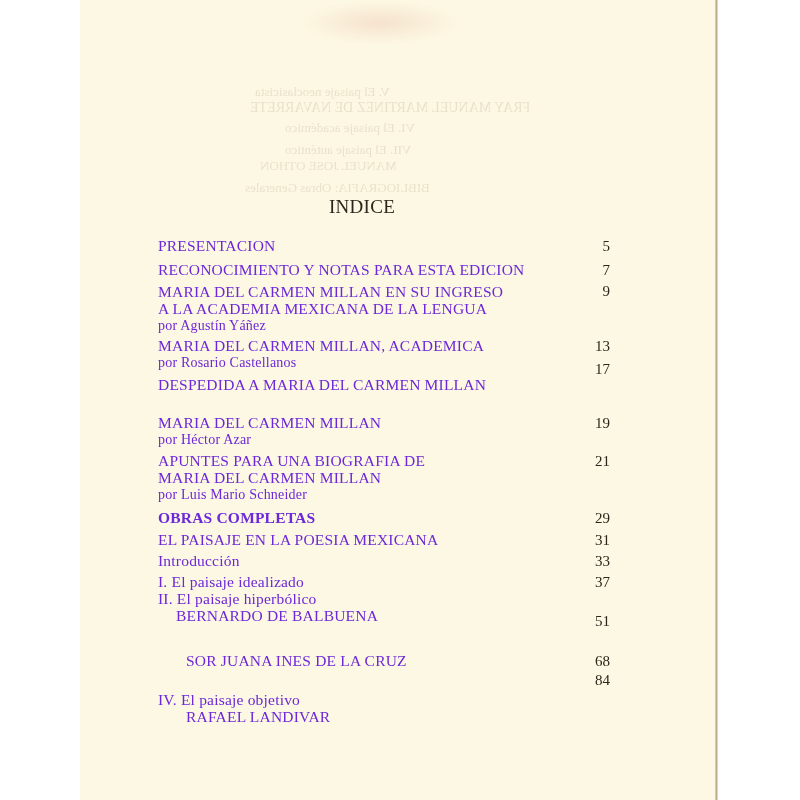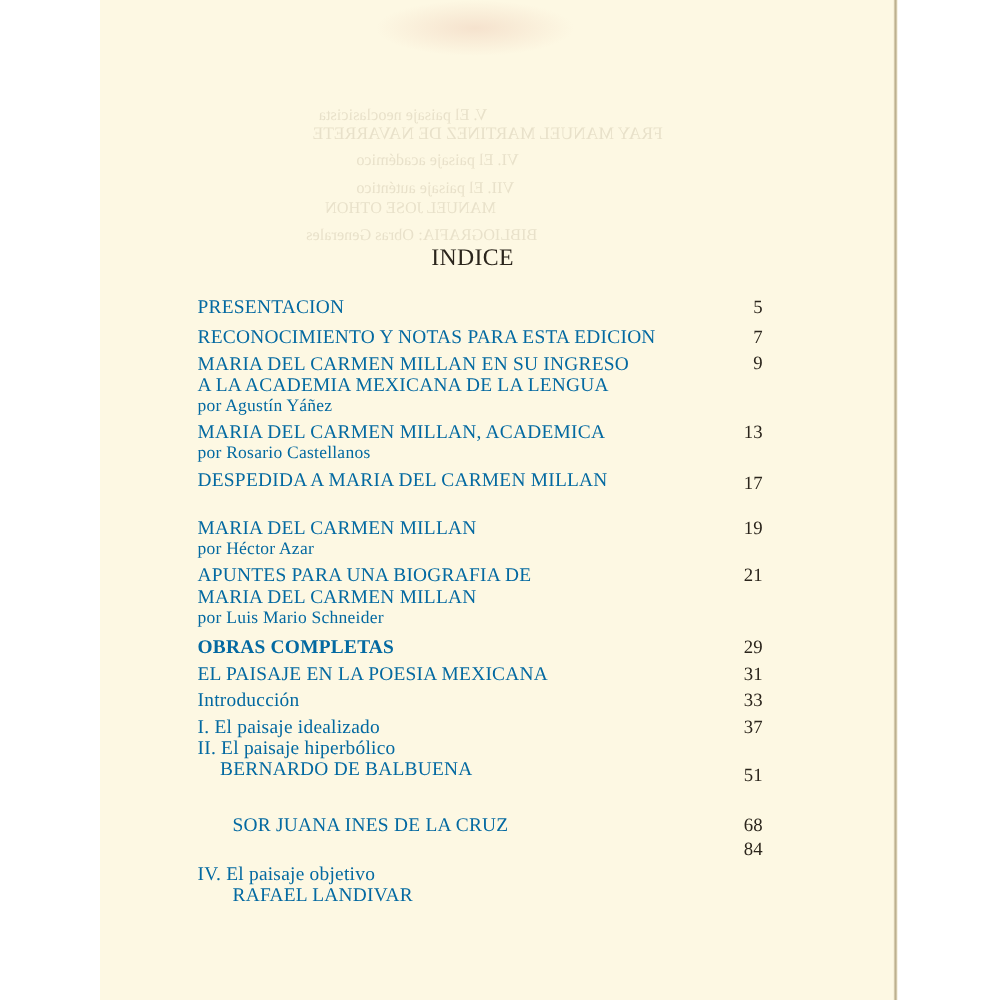--- a/index.html
+++ b/index.html
@@ -1,22 +1,22 @@
 <!DOCTYPE html>
 <html><head>
 <meta charset="utf-8">
 <style>
   html, body { margin:0; padding:0; }
   body { width:800px; height:800px; background:#ffffff; position:relative; overflow:hidden; font-family:"Liberation Serif", "DejaVu Serif", serif; }
   .page { position:absolute; left:80px; top:0; width:637px; height:800px; background:#fdf8e3; }
   .page-edge { position:absolute; left:715px; top:0; width:3px; height:800px; background:linear-gradient(to right,#e6dcc0,#b9ad8c,#efe7cf); }
   .page-stain { position:absolute; left:300px; top:0; width:160px; height:45px; background:radial-gradient(ellipse at center, rgba(236,200,180,0.45), rgba(253,248,227,0) 70%); }
   .bleed { position:absolute; color:#d8cfb6; font-size:13px; opacity:0.55; transform:scaleX(-1); white-space:nowrap; }
-  .title { position:absolute; left:16px; width:724px; top:196px; text-align:center; font-size:19px; color:#2b251c; letter-spacing:0.3px; }
-  .entry { position:absolute; left:158px; color:#0369a1; font-size:15.5px; line-height:17px; letter-spacing:0.2px; }
+  .title { position:absolute; left:0; width:724px; top:196px; text-align:center; font-size:19px; color:#2b251c; letter-spacing:0.3px; }
+  .entry { position:absolute; left:158px; color:#6d28d9; font-size:15.5px; line-height:17px; letter-spacing:0.2px; }
   .entry .line { display:block; white-space:nowrap; }
   .entry .author { font-size:14px; }
   .entry .indent { padding-left:18px; }
   .page-num { position:absolute; left:560px; width:50px; text-align:right; color:#2b251c; font-size:15px; }
 </style>
 </head>
 <body>
 
 <div class="page"></div>
 <div class="page-stain"></div>
@@ -50,21 +50,21 @@
 
 <div class="entry" style="top:337px;">
   <span class="line">MARIA DEL CARMEN MILLAN, ACADEMICA</span>
   <span class="line author">por Rosario Castellanos</span>
 </div>
 <div class="page-num" style="top:338px;">13</div>
 
 <div class="entry" style="top:376px;">
   <span class="line">DESPEDIDA A MARIA DEL CARMEN MILLAN</span>
 </div>
-<div class="page-num" style="top:379px;text-align:right;">17</div>
+<div class="page-num" style="top:361px;text-align:right;">17</div>
 
 <div class="entry" style="top:414px;">
   <span class="line">MARIA DEL CARMEN MILLAN</span>
   <span class="line author">por Héctor Azar</span>
 </div>
 <div class="page-num" style="top:415px;">19</div>
 
 <div class="entry" style="top:452px;">
   <span class="line">APUNTES PARA UNA BIOGRAFIA DE</span>
   <span class="line">MARIA DEL CARMEN MILLAN</span>

